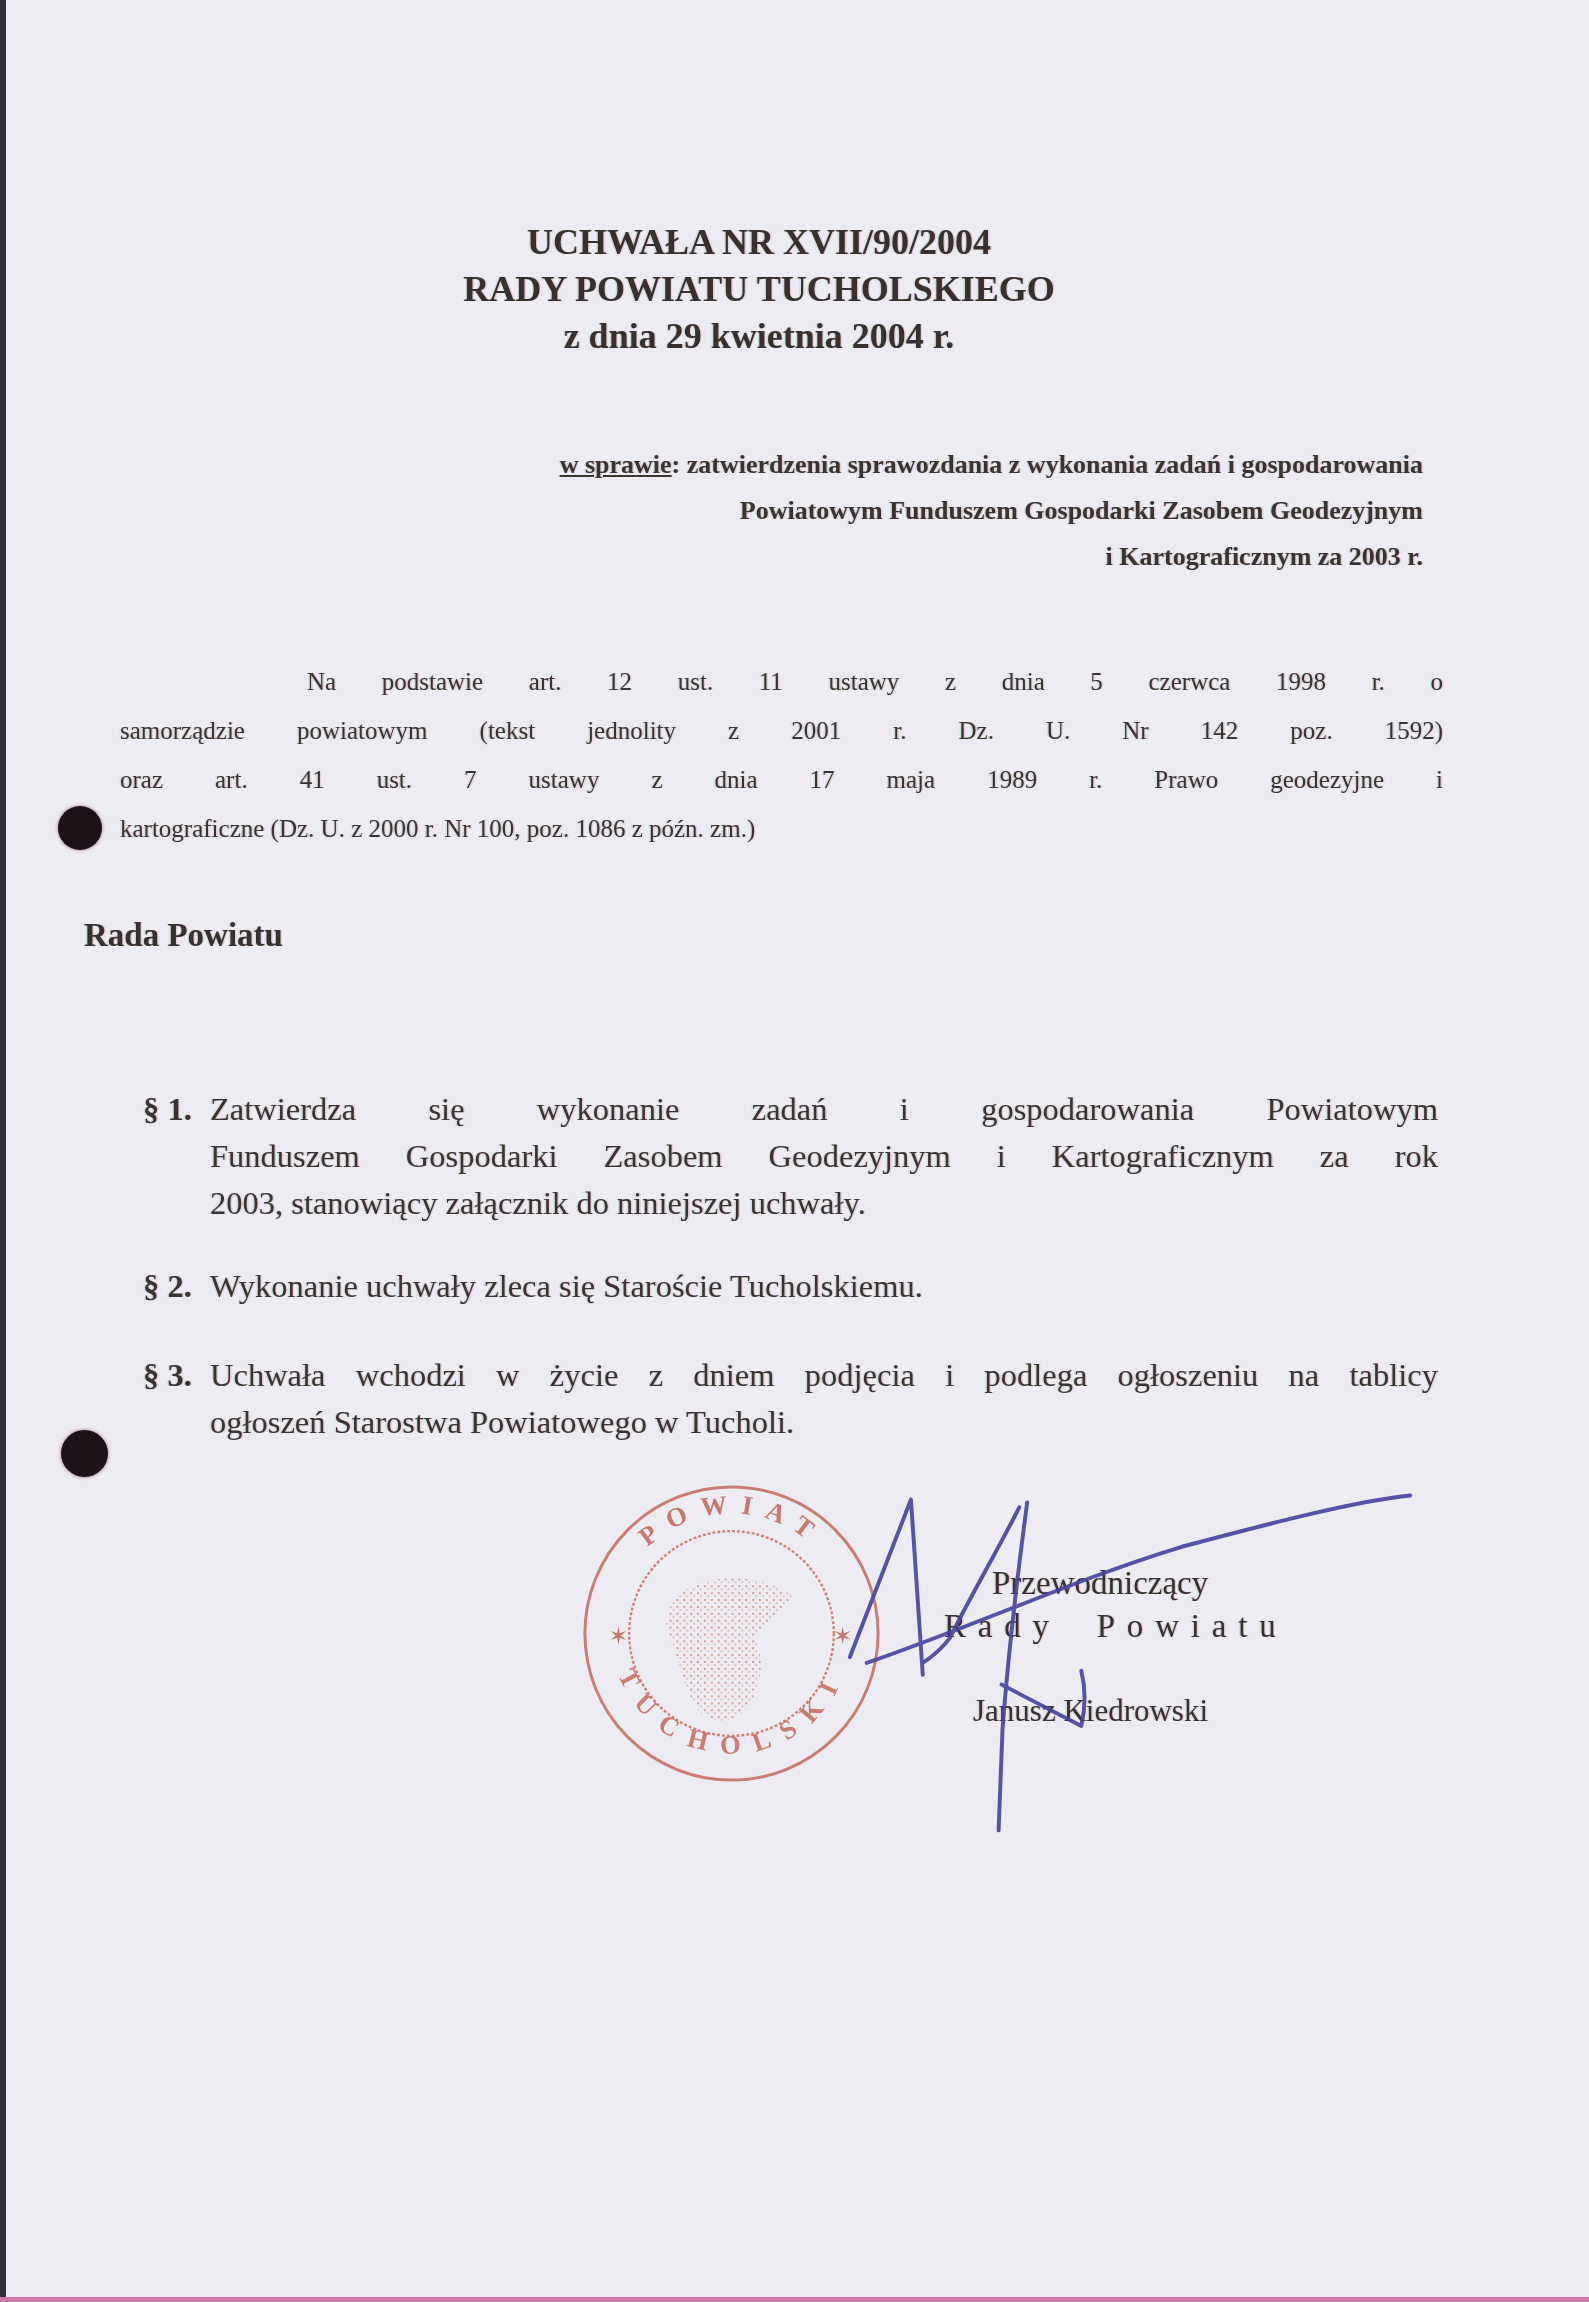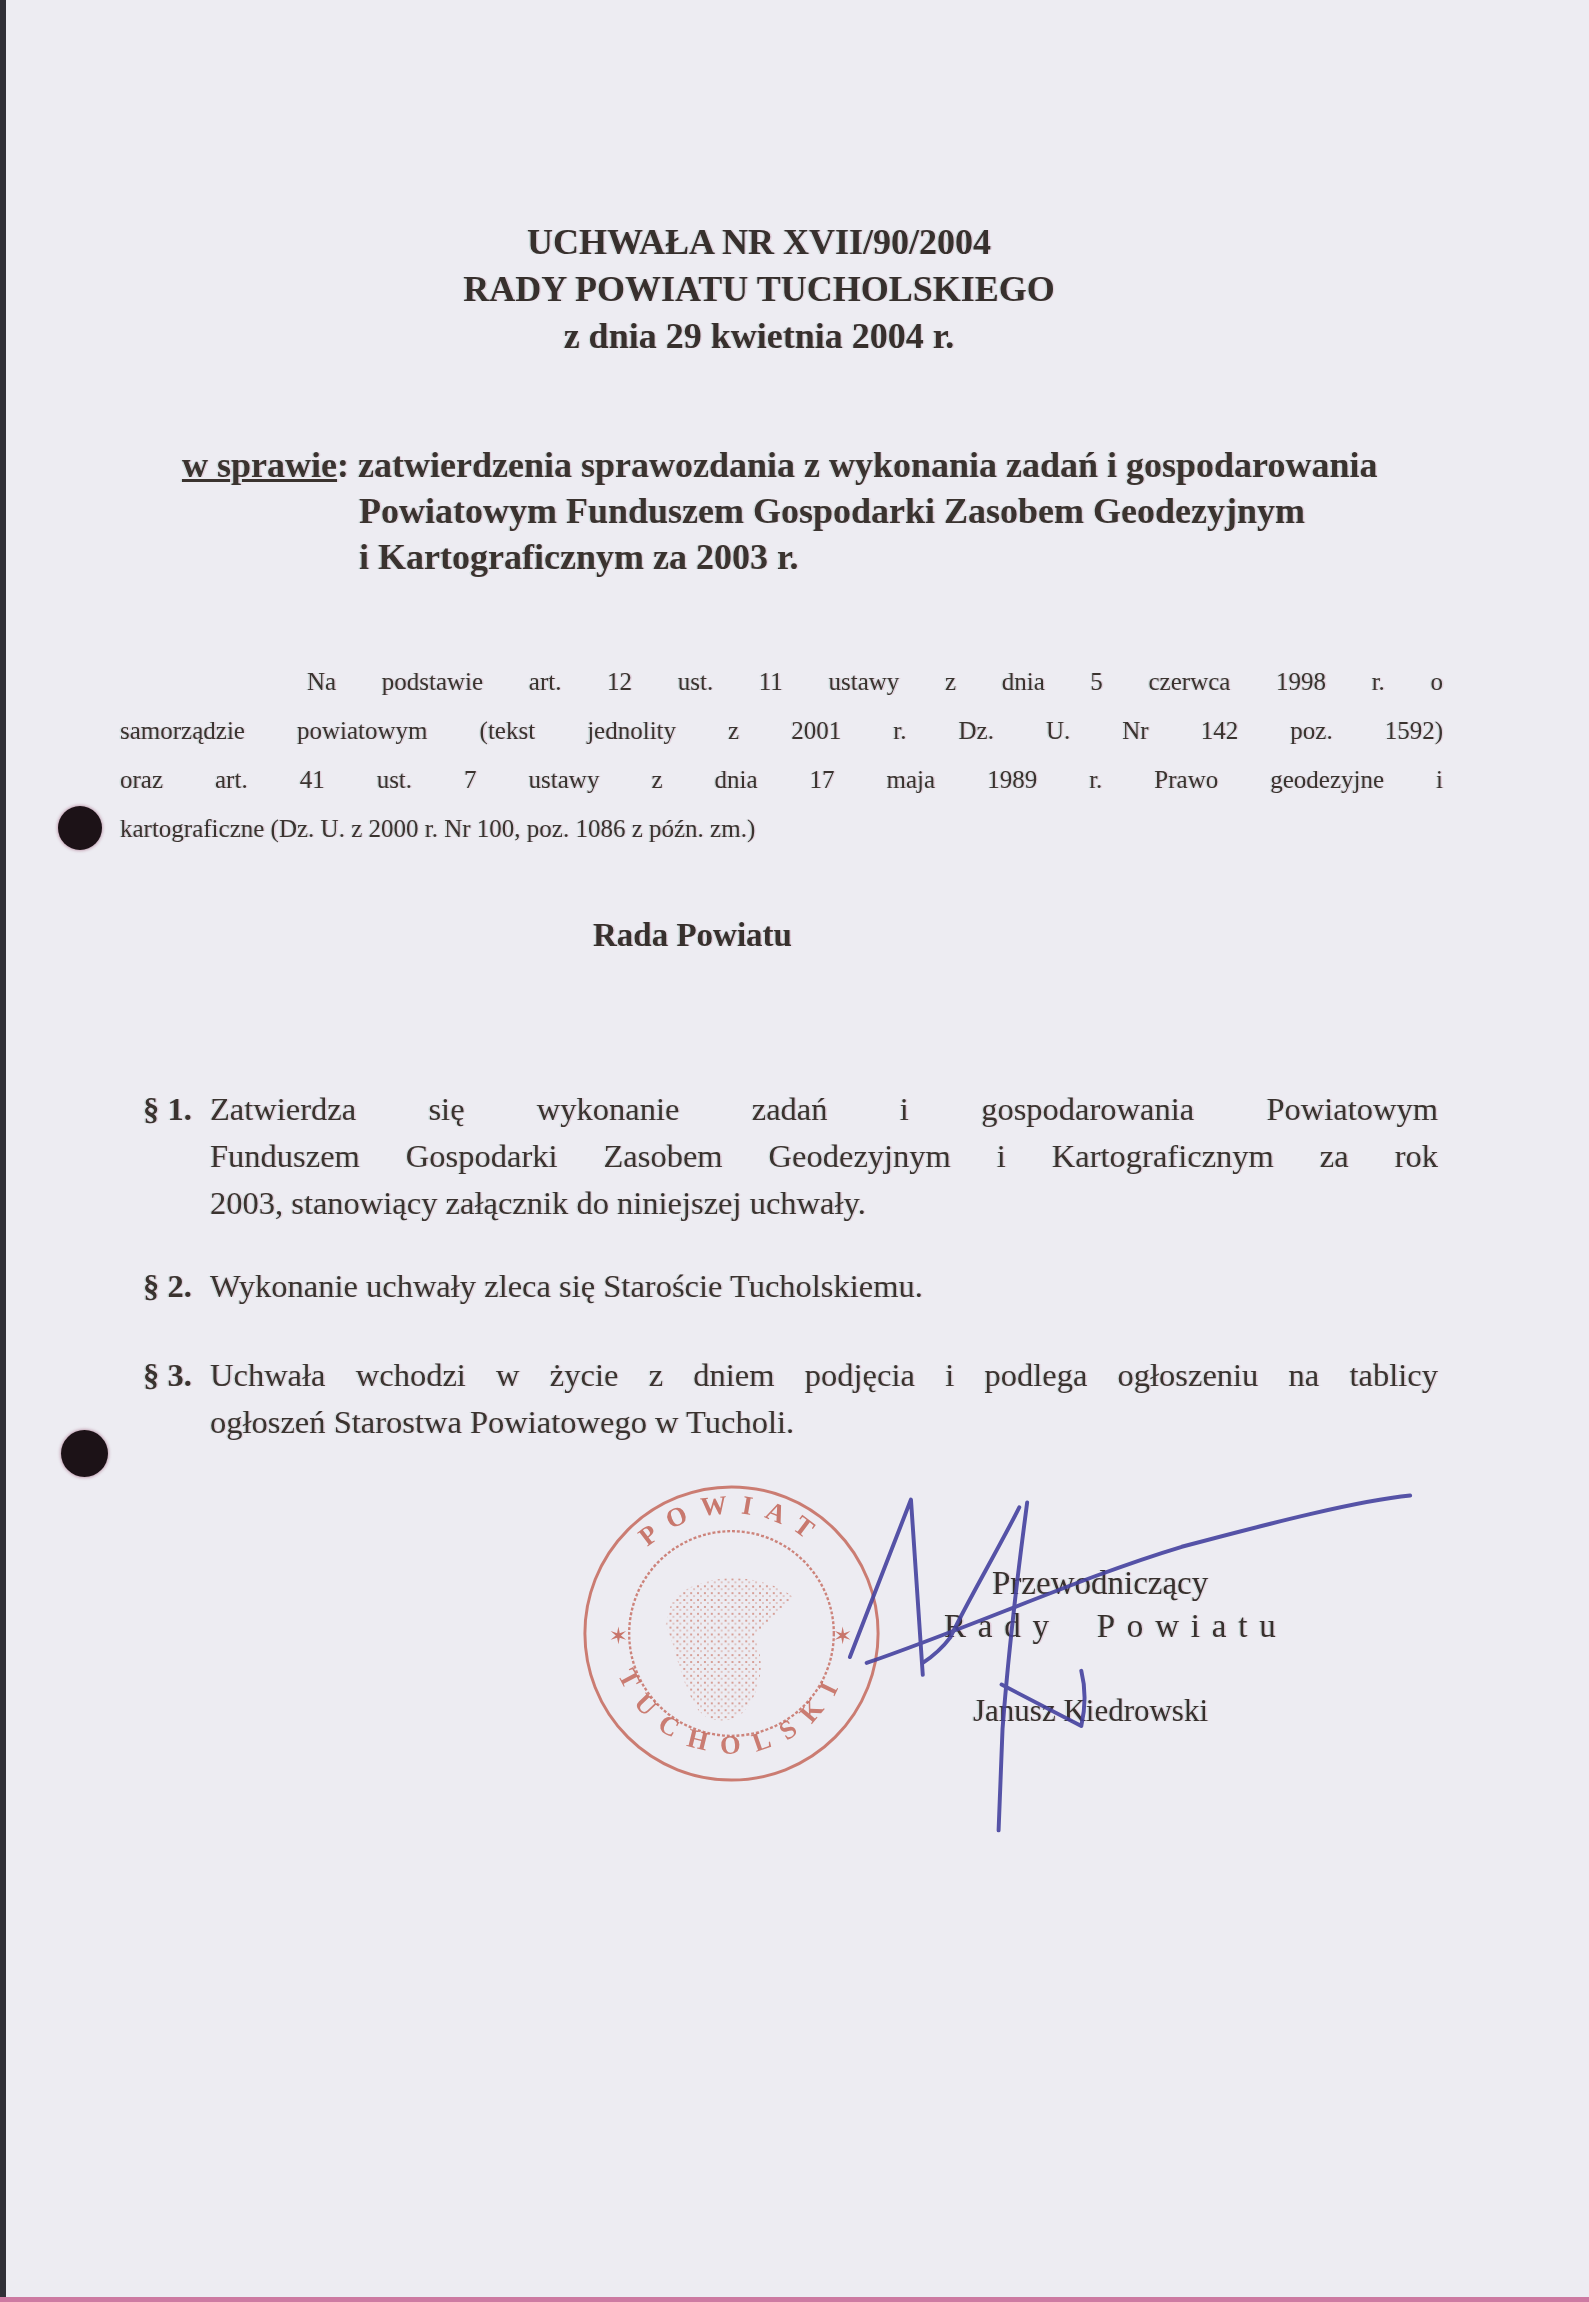--- a/index.html
+++ b/index.html
@@ -17,29 +17,29 @@
   
   .edge-left{left:0;top:0;width:5.9px;height:2302px;background:#302f37;}
   .edge-bottom{left:0;bottom:0;width:1590px;height:4.9px;background:#cd7aa2;}
   .hole{border-radius:50%;background:#1c1217;box-shadow:0 0 3px 1px rgba(120,30,70,.35);}
   .hole1{left:58px;top:806px;width:44px;height:44px;}
   .hole2{left:61px;top:1430px;width:47px;height:47px;}
   
   .header{left:89px;top:199px;width:1340px;text-align:center;
           font-weight:bold;font-size:36px;line-height:47px;color:#37302d;}
   
-  .subject{left:182px;top:422px;width:1241px;font-weight:bold;font-size:36px;line-height:46px;}
+  .subject{left:182px;top:422px;width:1241px;font-weight:bold;font-size:26px;line-height:46px;text-align:right;}
   .subject .u{text-decoration:underline;}
   .subject .cont{padding-left:177px;}
   
   .legal{left:120px;top:637px;width:1323px;font-size:25px;line-height:49px;}
   .just{text-align:justify;text-align-last:justify;}
   .indent{padding-left:187px;}
   
-  .resol{left:84px;top:891px;width:1217px;text-align:center;
+  .resol{left:84px;top:891px;width:1217px;
          font-weight:bold;font-size:33px;line-height:48px;color:#37302d;}
   
   .section{left:143px;width:1295px;font-size:32.5px;line-height:47px;}
   .sec1{top:1066px;} .sec2{top:1243px;} .sec3{top:1332px;}
   .secnum{position:absolute;left:0;top:0;font-weight:bold;}
   .seclines{margin-left:67px;}
   
   .stampwrap{left:579px;top:1481px;width:305px;height:305px;}
   .stampwrap svg text{font-family:"Liberation Serif","DejaVu Serif",serif;}
   

